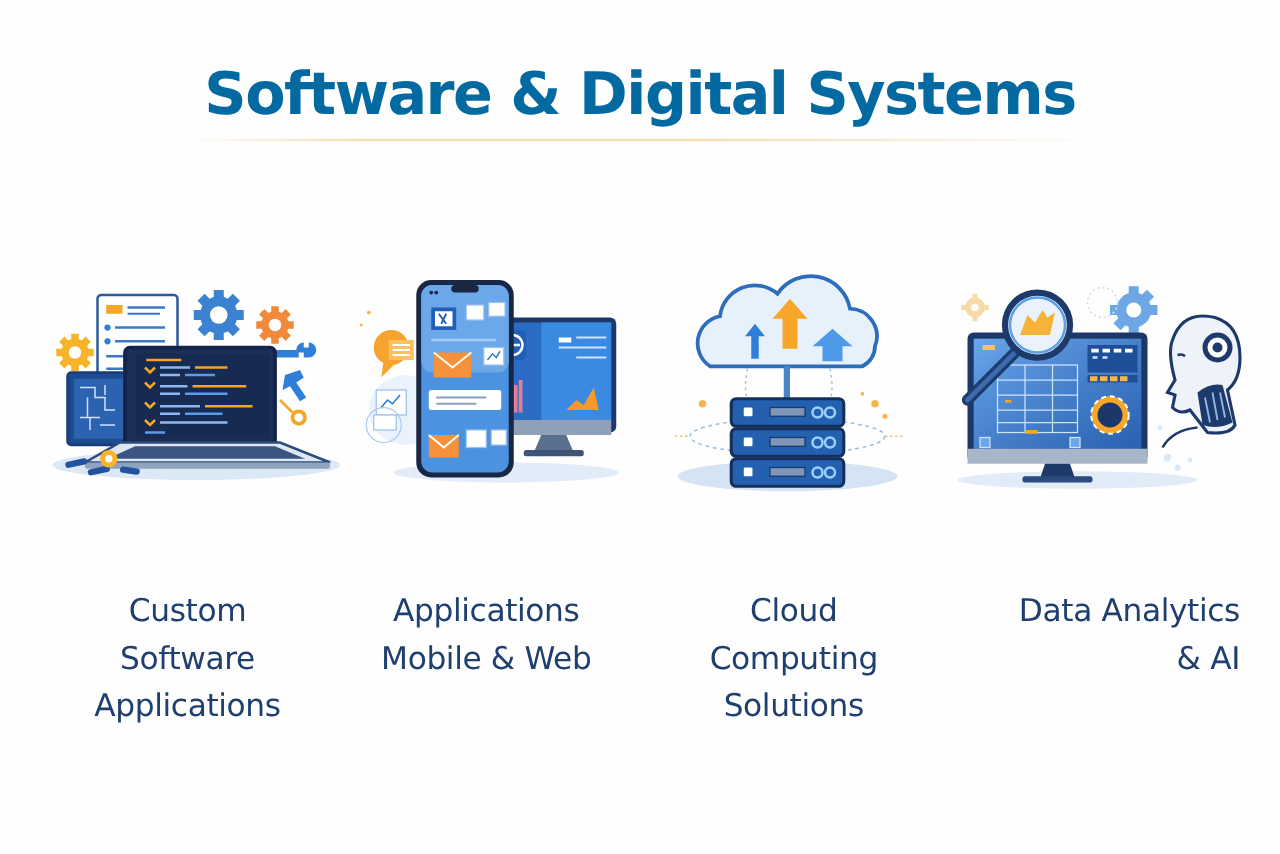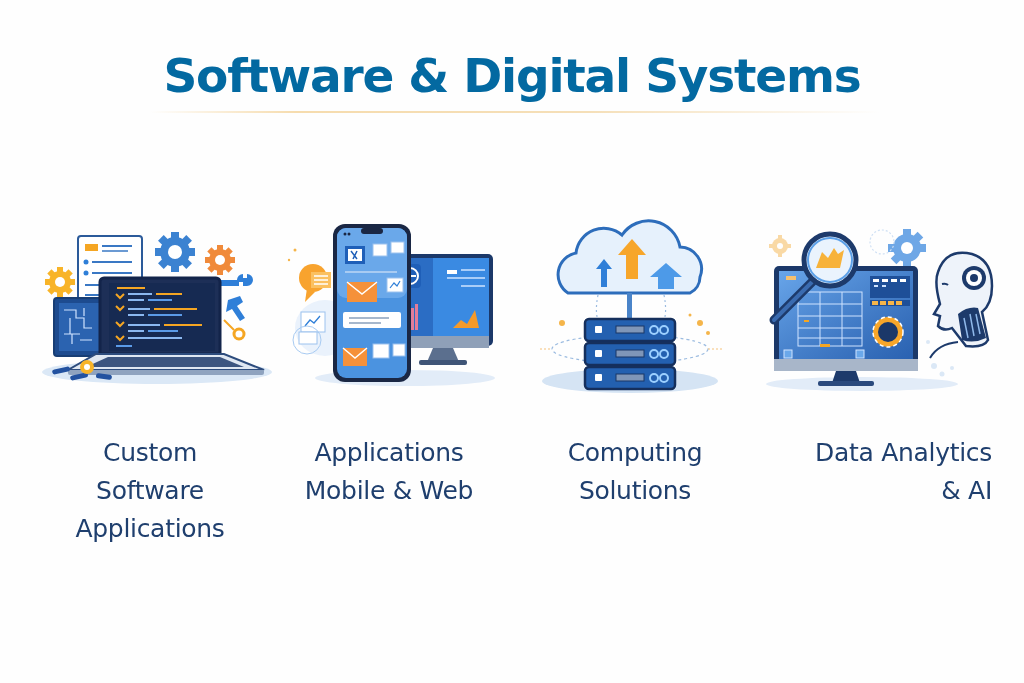--- a/index.html
+++ b/index.html
@@ -25,20 +25,21 @@
   .card .illus { position: absolute; }
   .card .label {
     position: absolute;
     text-align: center;
     font-family: "DejaVu Sans", sans-serif;
     font-size: 25px;
     line-height: 38px;
     color: #1f3f6e;
     letter-spacing: -0.3px;
     white-space: nowrap;
+    margin-top: 36px;
   }
   .label span { display: block; }
 </style>
 </head>
 <body>
 
 <div class="title">Software &amp; Digital Systems</div>
 <div class="divider"></div>
 
 <div class="card">
@@ -264,20 +265,21 @@
     </g>
     <g>
       <rect x="55" y="152" width="90" height="22" rx="4" fill="#2360b0" stroke="#152f5c" stroke-width="2.5"></rect>
       <rect x="65" y="159" width="7" height="7" rx="1" fill="#fff"></rect>
       <rect x="86" y="159" width="28" height="7" fill="#7f96b8" stroke="#1a3766"></rect>
       <circle cx="124" cy="163" r="4" fill="#2360b0" stroke="#9cd0ff" stroke-width="2"></circle>
       <circle cx="134" cy="163" r="4" fill="#2360b0" stroke="#9cd0ff" stroke-width="2"></circle>
     </g>
   </svg>
   <div class="label" style="left:525px; top:434px; width:220px;">
+    <span>Cloud</span>
     <span>Computing</span>
     <span>Solutions</span>
   </div>
 </div>
 
 <div class="card">
   <svg class="illus" style="left:752px; top:218px;" width="248" height="175" viewBox="0 0 248 175">
     <ellipse cx="110" cy="166" rx="96" ry="7" fill="#e2ecf8"></ellipse>
 
     <g transform="translate(28,28)" opacity="0.8">

